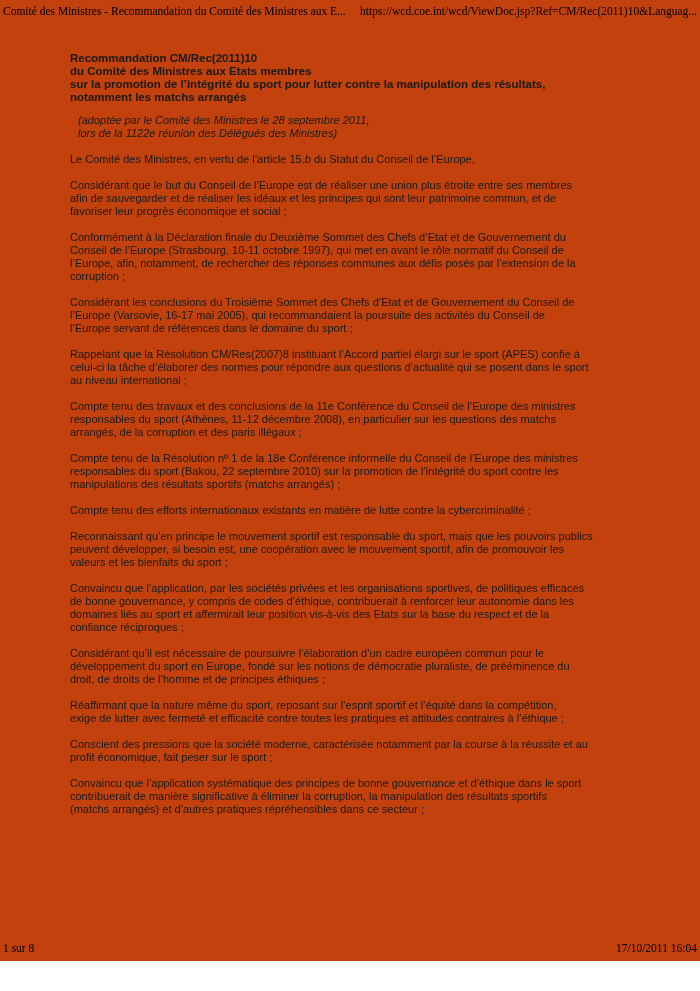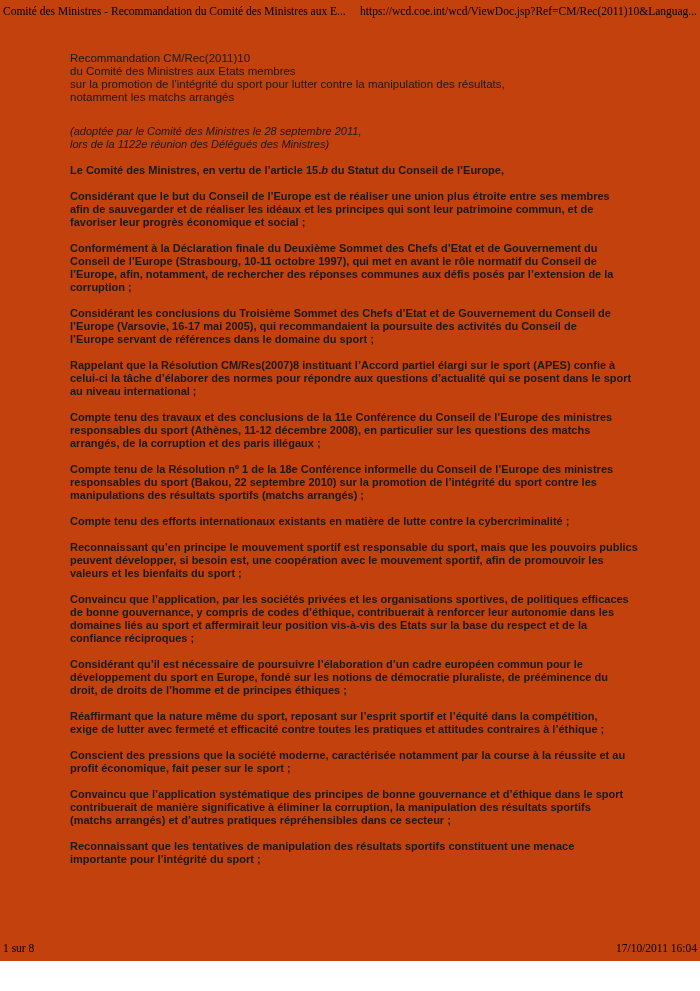--- a/index.html
+++ b/index.html
@@ -33,34 +33,33 @@
     position: absolute;
     left: 70px;
     top: 52px;
     width: 608px;
     font-family: "Liberation Sans", sans-serif;
     font-size: 11px;
     line-height: 13px;
     color: #1a1a1a;
   }
   .doc-title {
-    font-weight: normal;
+    font-weight: bold;
     font-size: 11.5px;
     white-space: pre-line;
-    margin: 0 0 21px 0;
+    margin: 0 0 10px 0;
   }
   .adoption-note {
     font-style: italic;
     white-space: pre-line;
-    margin: 0 0 13px 0;
+    margin: 0 0 13px 8px;
   }
   .content p {
     margin: 0 0 13px 0;
     white-space: pre-line;
-    font-weight: bold;
   }
   .italic { font-style: italic; }
 </style>
 </head>
 <body>
 
 <div class="page">
 
   <div class="print-header">
     <span>Comité des Ministres - Recommandation du Comité des Ministres aux E...</span>
@@ -109,22 +108,20 @@
     <p>Considérant qu’il est nécessaire de poursuivre l’élaboration d’un cadre européen commun pour le
 développement du sport en Europe, fondé sur les notions de démocratie pluraliste, de prééminence du
 droit, de droits de l’homme et de principes éthiques ;</p>
     <p>Réaffirmant que la nature même du sport, reposant sur l’esprit sportif et l’équité dans la compétition,
 exige de lutter avec fermeté et efficacité contre toutes les pratiques et attitudes contraires à l’éthique ;</p>
     <p>Conscient des pressions que la société moderne, caractérisée notamment par la course à la réussite et au
 profit économique, fait peser sur le sport ;</p>
     <p>Convaincu que l’application systématique des principes de bonne gouvernance et d’éthique dans le sport
 contribuerait de manière significative à éliminer la corruption, la manipulation des résultats sportifs
 (matchs arrangés) et d’autres pratiques répréhensibles dans ce secteur ;</p>
-    <p>Reconnaissant que les tentatives de manipulation des résultats sportifs constituent une menace
-importante pour l’intégrité du sport ;</p>
 
   </div>
 
   <div class="print-footer">
     <span>1 sur 8</span>
     <span>17/10/2011 16:04</span>
   </div>
 
 </div>
 

